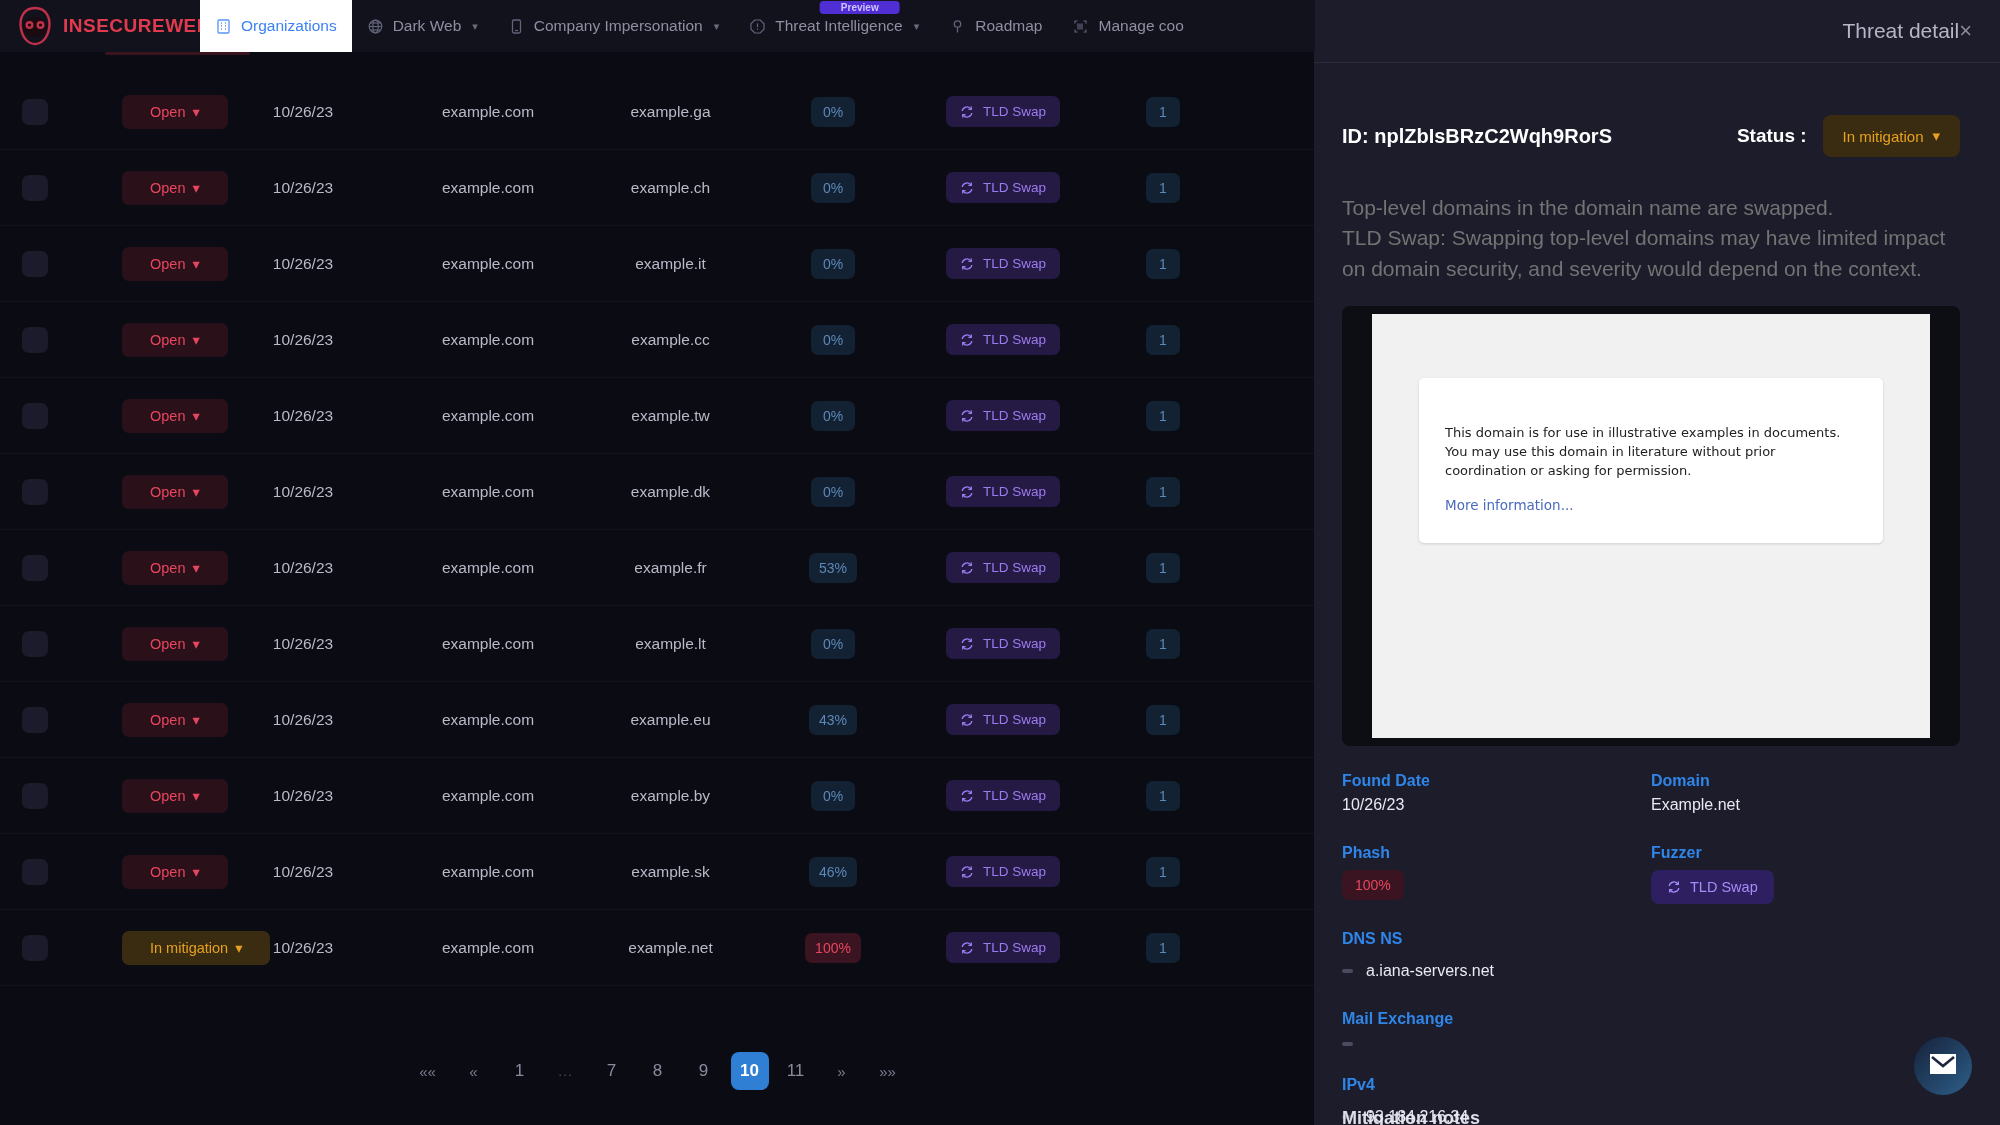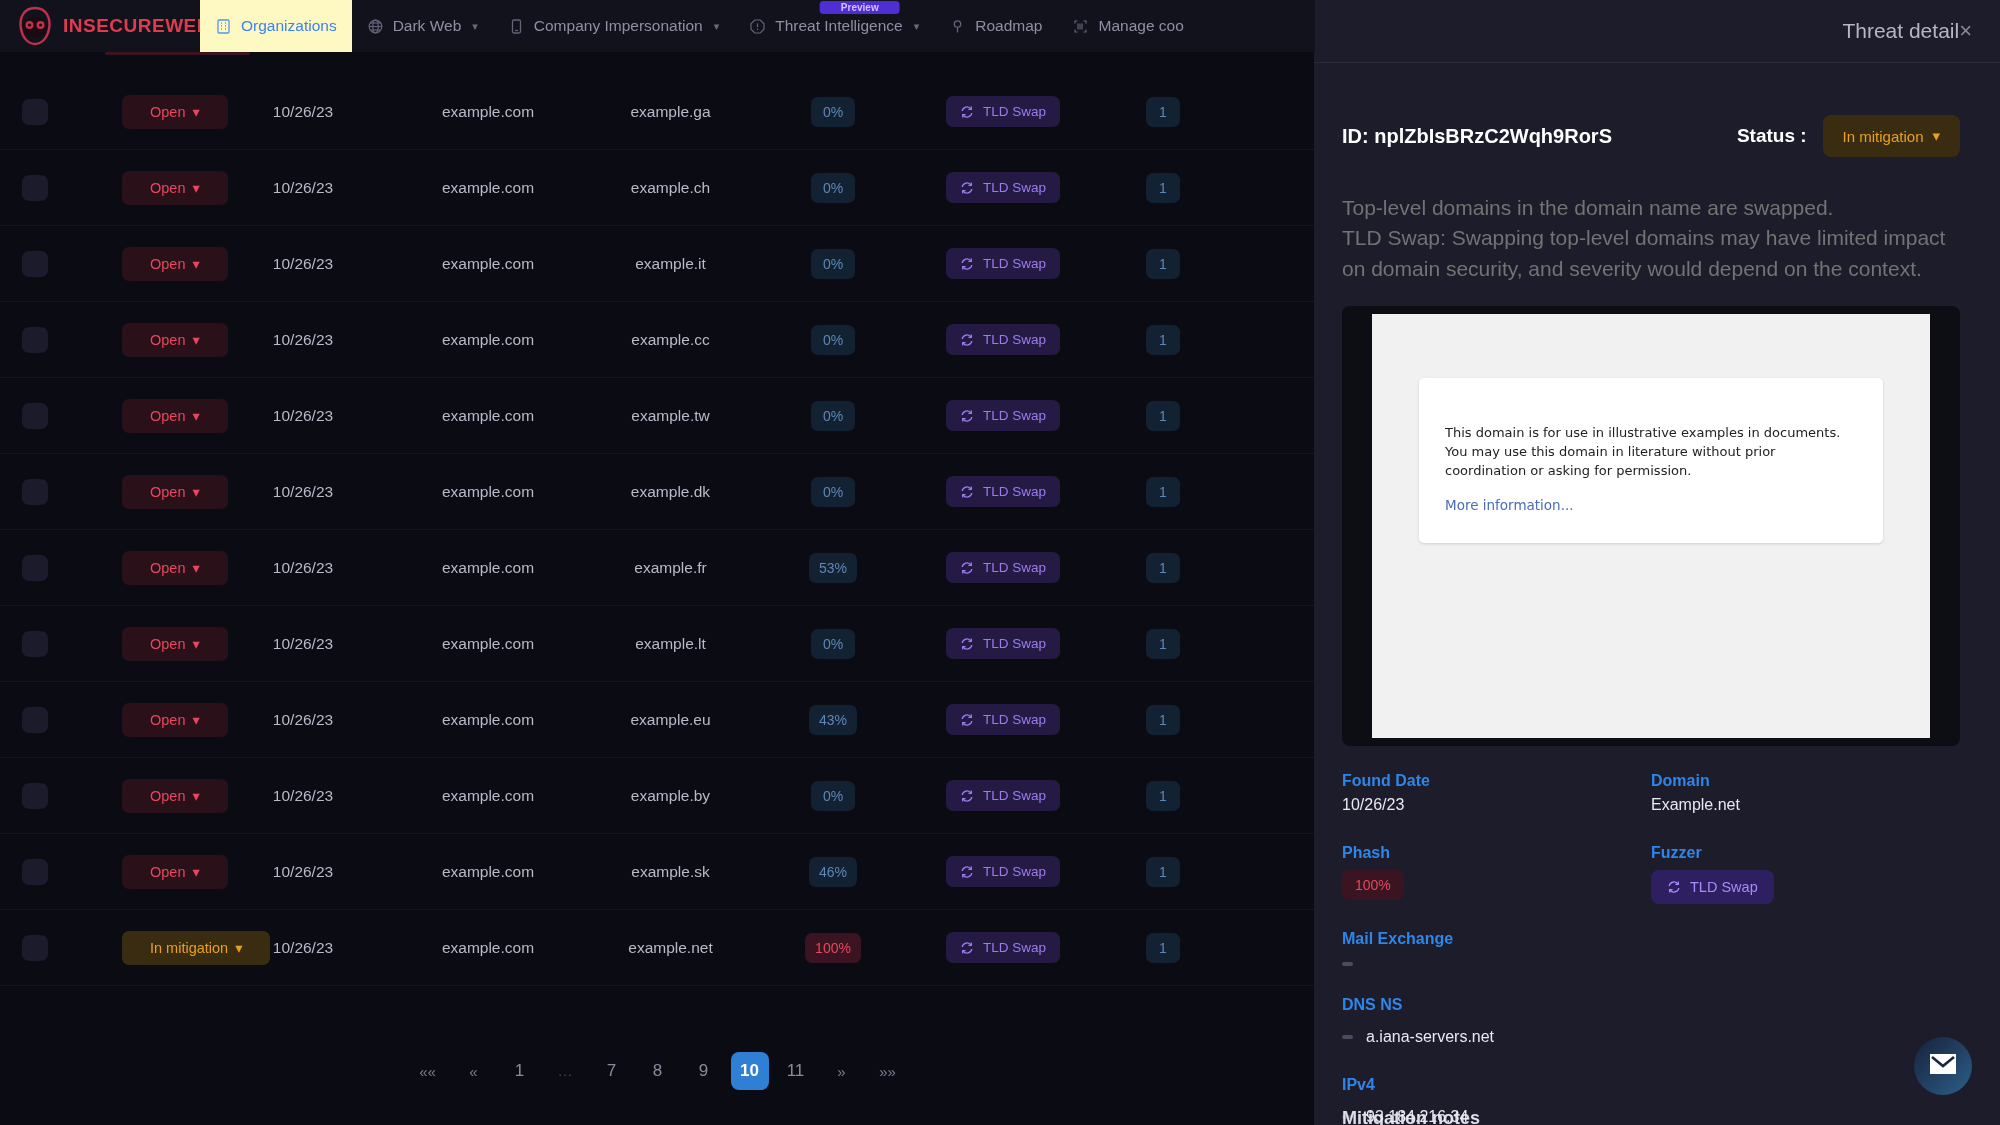--- a/index.html
+++ b/index.html
@@ -21,21 +21,21 @@
   .brand { display: flex; align-items: center; gap: 7px; padding-left: 14px; width: 200px; }
   .brand-mark { width: 42px; height: 42px; position: relative; }
   .brand-name { font-size: 19px; font-weight: 800; letter-spacing: .5px; color: #e03a4e; }
   .nav-items { display: flex; align-items: center; height: 52px; }
   .nav-item {
     display: flex; align-items: center; gap: 9px;
     padding: 0 15px; height: 52px; position: relative;
     color: #8e8fa3; font-size: 15.5px; white-space: nowrap;
     cursor: pointer;
   }
-  .nav-item.active { color: #3b82f6; background: #fef9c3; }
+  .nav-item.active { color: #3b82f6; background: #ffffff; }
   .nav-icon { width: 17px; height: 17px; display: inline-block; opacity: .85; }
   .nav-icon svg { display: block; }
   .caret { font-size: 11px; opacity: .7; margin-left: 2px; }
   .preview-badge {
     position: absolute; top: 1px; left: 50%; transform: translateX(-18%);
     background: #4f2fd4; color: #cfc4ff;
     font-size: 10px; padding: 1px 21px; border-radius: 4px; font-weight: 600;
   }
 
   
@@ -579,31 +579,31 @@
         <div class="fcol">
           <div class="fblock">
             <div class="flabel">Found Date</div>
             <div class="fvalue">10/26/23</div>
           </div>
           <div class="fblock">
             <div class="flabel">Phash</div>
             <div class="phash-pill">100%</div>
           </div>
           <div class="fblock">
+            <div class="flabel">DNS NS</div>
+            <div class="bullet-row">
+              <span class="bullet"></span>
+              <span class="bullet-text">a.iana-servers.net</span>
+            </div>
+          </div>
+          <div class="fblock">
             <div class="flabel">Mail Exchange</div>
             <div class="bullet-row">
               <span class="bullet"></span>
               <span class="bullet-text"></span>
-            </div>
-          </div>
-          <div class="fblock">
-            <div class="flabel">DNS NS</div>
-            <div class="bullet-row">
-              <span class="bullet"></span>
-              <span class="bullet-text">a.iana-servers.net</span>
             </div>
           </div>
           <div class="fblock">
             <div class="flabel">IPv4</div>
             <div class="bullet-row">
               <span class="bullet"></span>
               <span class="bullet-text">93.184.216.34</span>
             </div>
           </div>
         </div>

